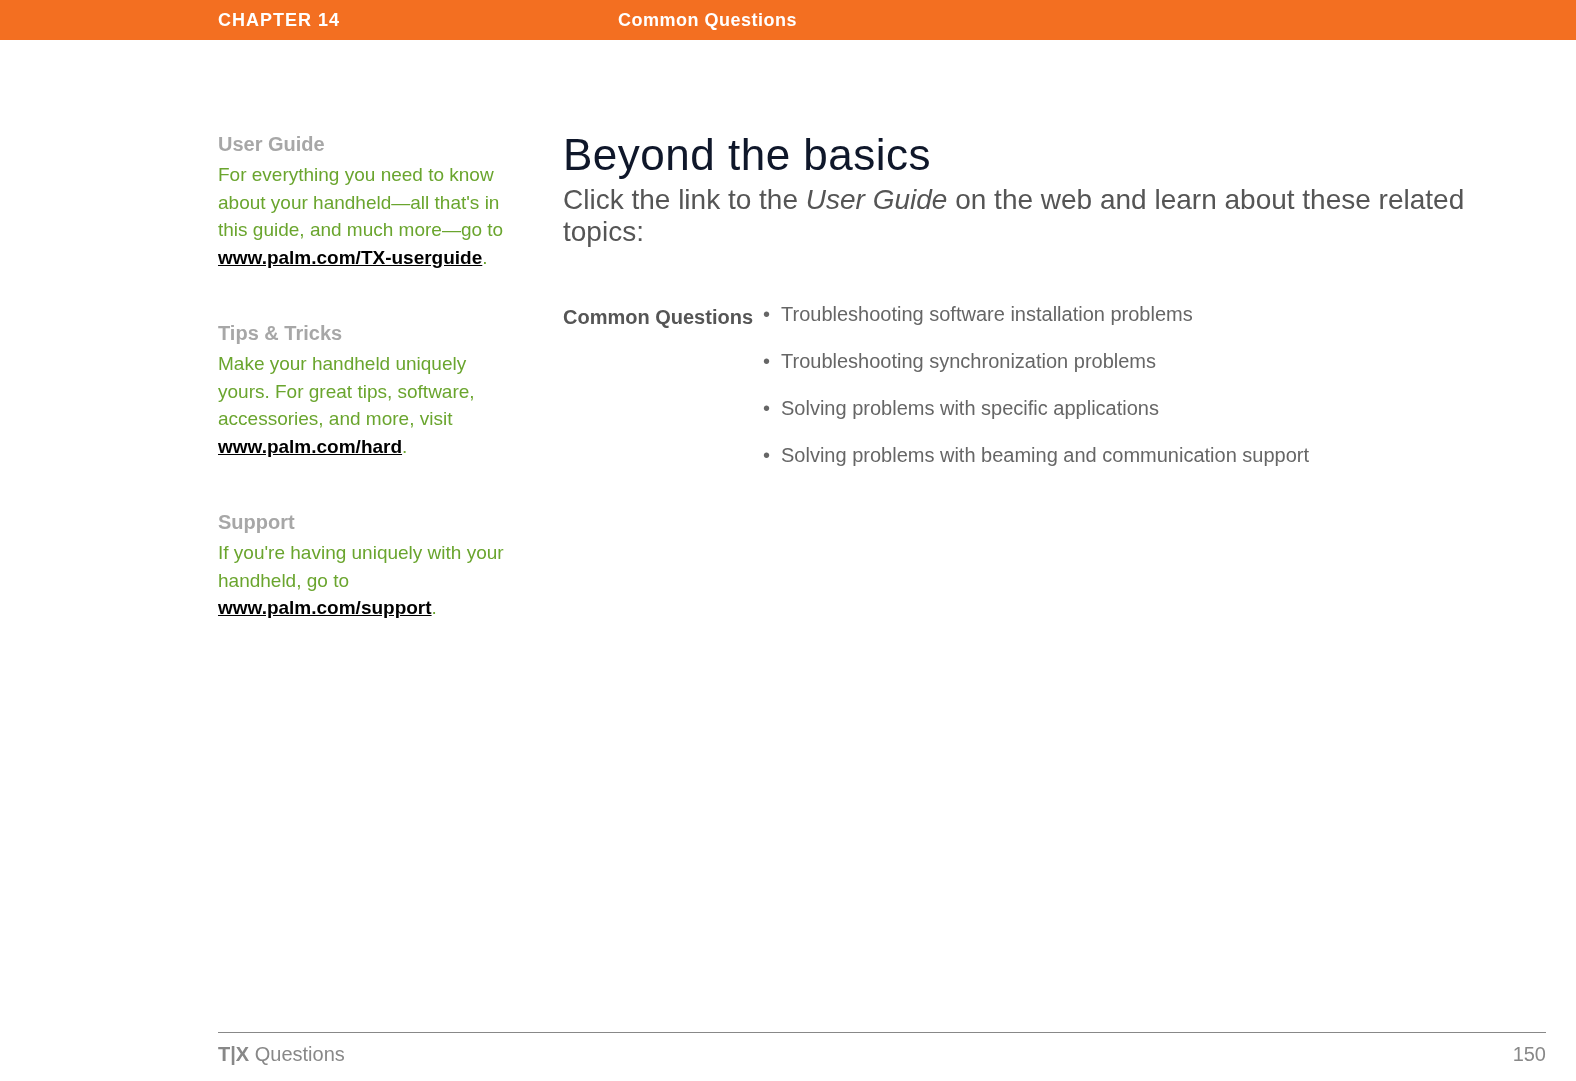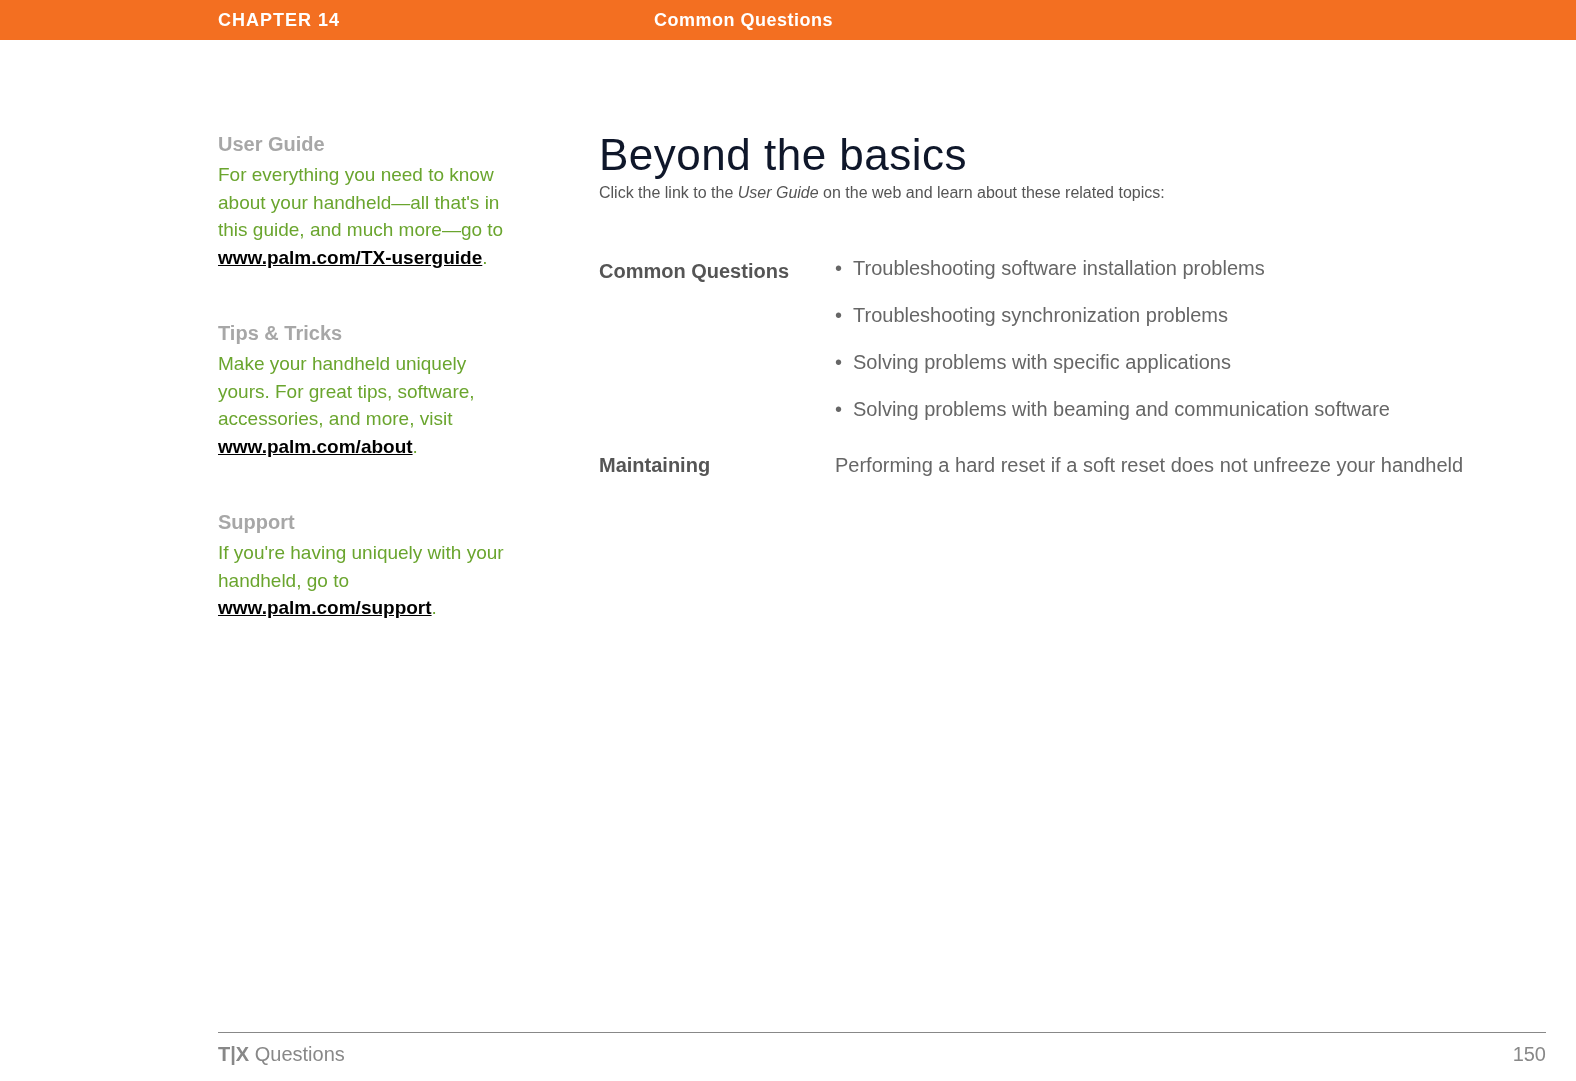--- a/index.html
+++ b/index.html
@@ -1,15 +1,15 @@
 <!DOCTYPE html>
 <html><head>
 <meta charset="utf-8">
 <style>
-  * { margin: 0; padding: 0; box-sizing: border-box; gap: 36px; }
+  * { margin: 0; padding: 0; box-sizing: border-box; }
   body {
     font-family: "Helvetica Neue", Helvetica, Arial, sans-serif;
     background: #ffffff;
     width: 1576px;
     height: 1081px;
     position: relative;
     color: #555;
   }
   .header-bar {
     background: #f36f21;
@@ -63,21 +63,21 @@
   }
   .main-title {
     color: #0f172a;
     font-size: 44px;
     font-weight: 400;
     margin-bottom: 4px;
     letter-spacing: 0.5px;
   }
   .main-intro {
     color: #555;
-    font-size: 16px;
+    font-size: 28px;
     margin-bottom: 55px;
   }
   .main-intro .italic { font-style: italic; }
   .topic-row {
     display: flex;
     margin-bottom: 6px;
   }
   .topic-label {
     width: 200px;
     color: #555;
@@ -150,21 +150,21 @@
     <div class="sidebar-block">
       <div class="sidebar-heading">User Guide</div>
       <div class="sidebar-text">
         <span>For everything you need to know about your handheld—all that's in this guide, and much more—go to </span><span class="sidebar-link">www.palm.com/TX-userguide</span><span>.</span>
       </div>
     </div>
 
     <div class="sidebar-block">
       <div class="sidebar-heading">Tips &amp; Tricks</div>
       <div class="sidebar-text">
-        <span>Make your handheld uniquely yours. For great tips, software, accessories, and more, visit </span><span class="sidebar-link">www.palm.com/about</span><span>.</span>
+        <span>Make your handheld uniquely yours. For great tips, software, accessories, and more, visit </span><span class="sidebar-link">www.palm.com/hard</span><span>.</span>
       </div>
     </div>
 
     <div class="sidebar-block">
       <div class="sidebar-heading">Support</div>
       <div class="sidebar-text">
         <span>If you're having uniquely with your handheld, go to </span><span class="sidebar-link">www.palm.com/support</span><span>.</span>
       </div>
     </div>
 
@@ -176,31 +176,25 @@
       <span>Click the link to the </span><span class="italic">User Guide</span><span> on the web and learn about these related topics:</span>
     </p>
 
     <div class="topic-row">
       <div class="topic-label">Common Questions</div>
       <div class="topic-content">
         <ul>
           <li>Troubleshooting software installation problems</li>
           <li>Troubleshooting synchronization problems</li>
           <li>Solving problems with specific applications</li>
-          <li>Solving problems with beaming and communication software</li>
+          <li>Solving problems with beaming and communication support</li>
         </ul>
       </div>
     </div>
 
-    <div class="topic-row">
-      <div class="topic-label">Maintaining</div>
-      <div class="topic-content">
-        <div class="topic-plain">Performing a hard reset if a soft reset does not unfreeze your handheld</div>
-      </div>
-    </div>
 
   </div>
 
 </div>
 
 <div class="footer-rule"></div>
 <div class="footer-text">
   <span class="bold">T|X</span><span> Questions</span>
 </div>
 <div class="page-number">150</div>

